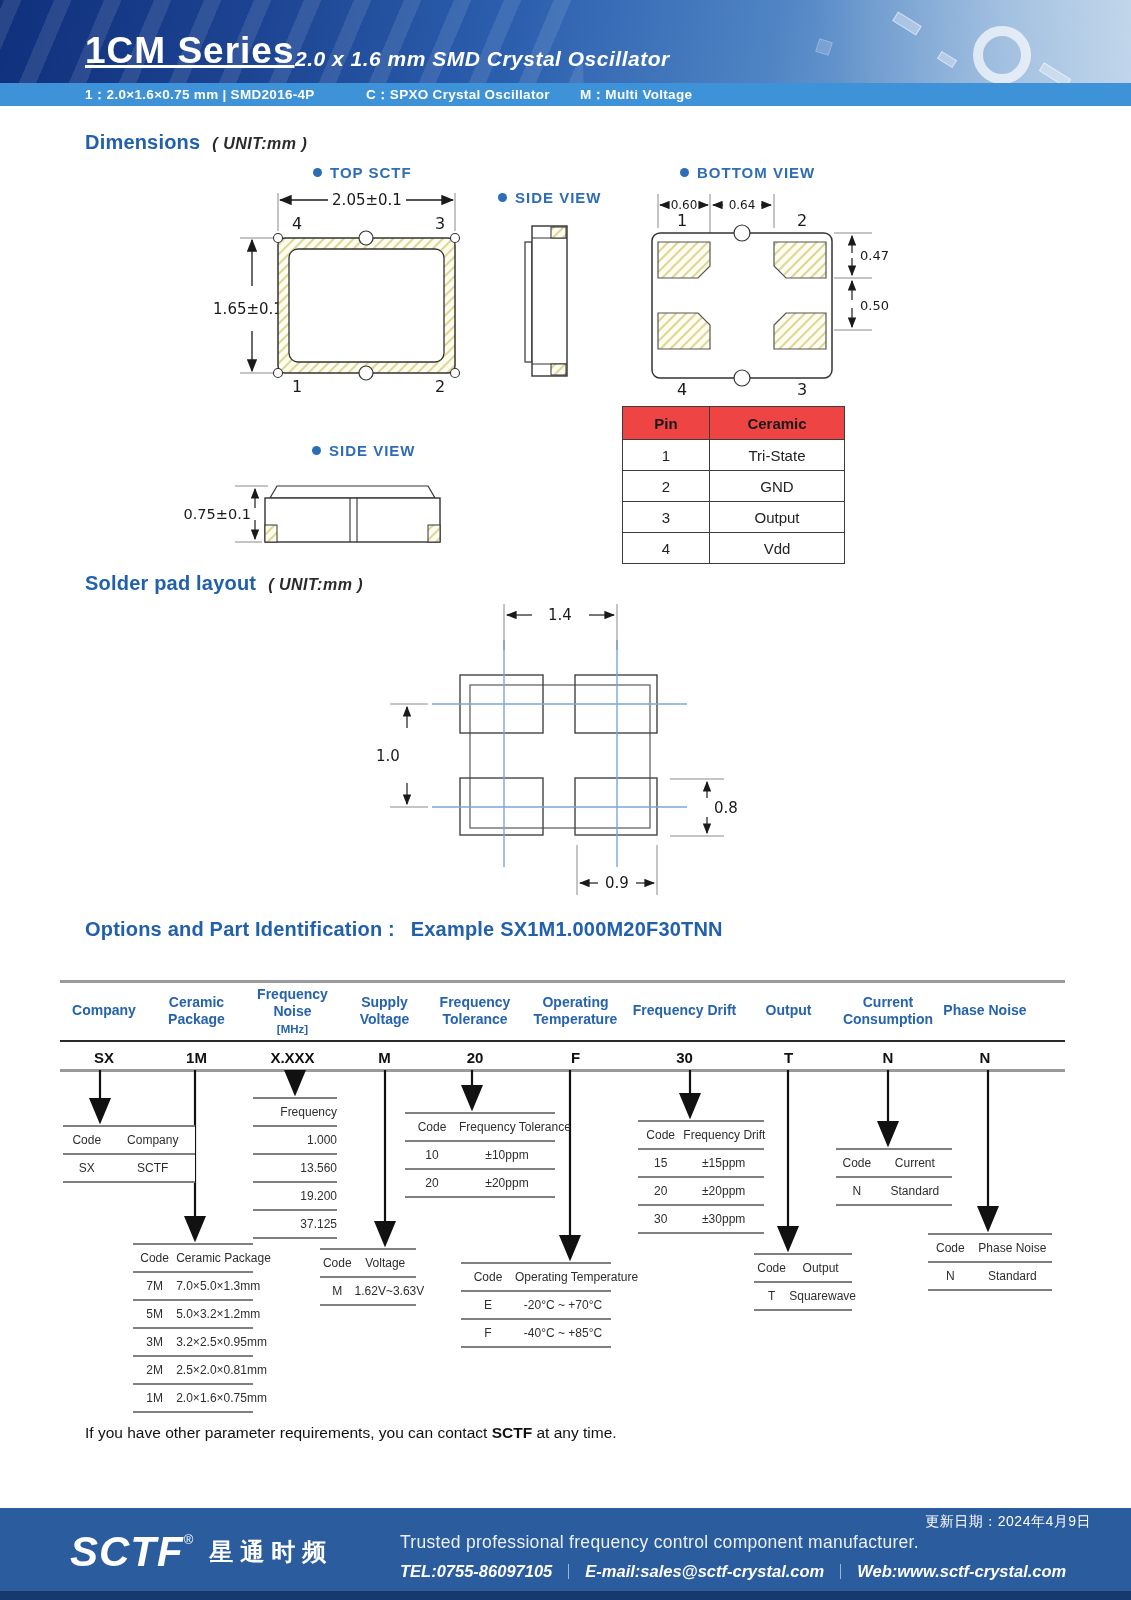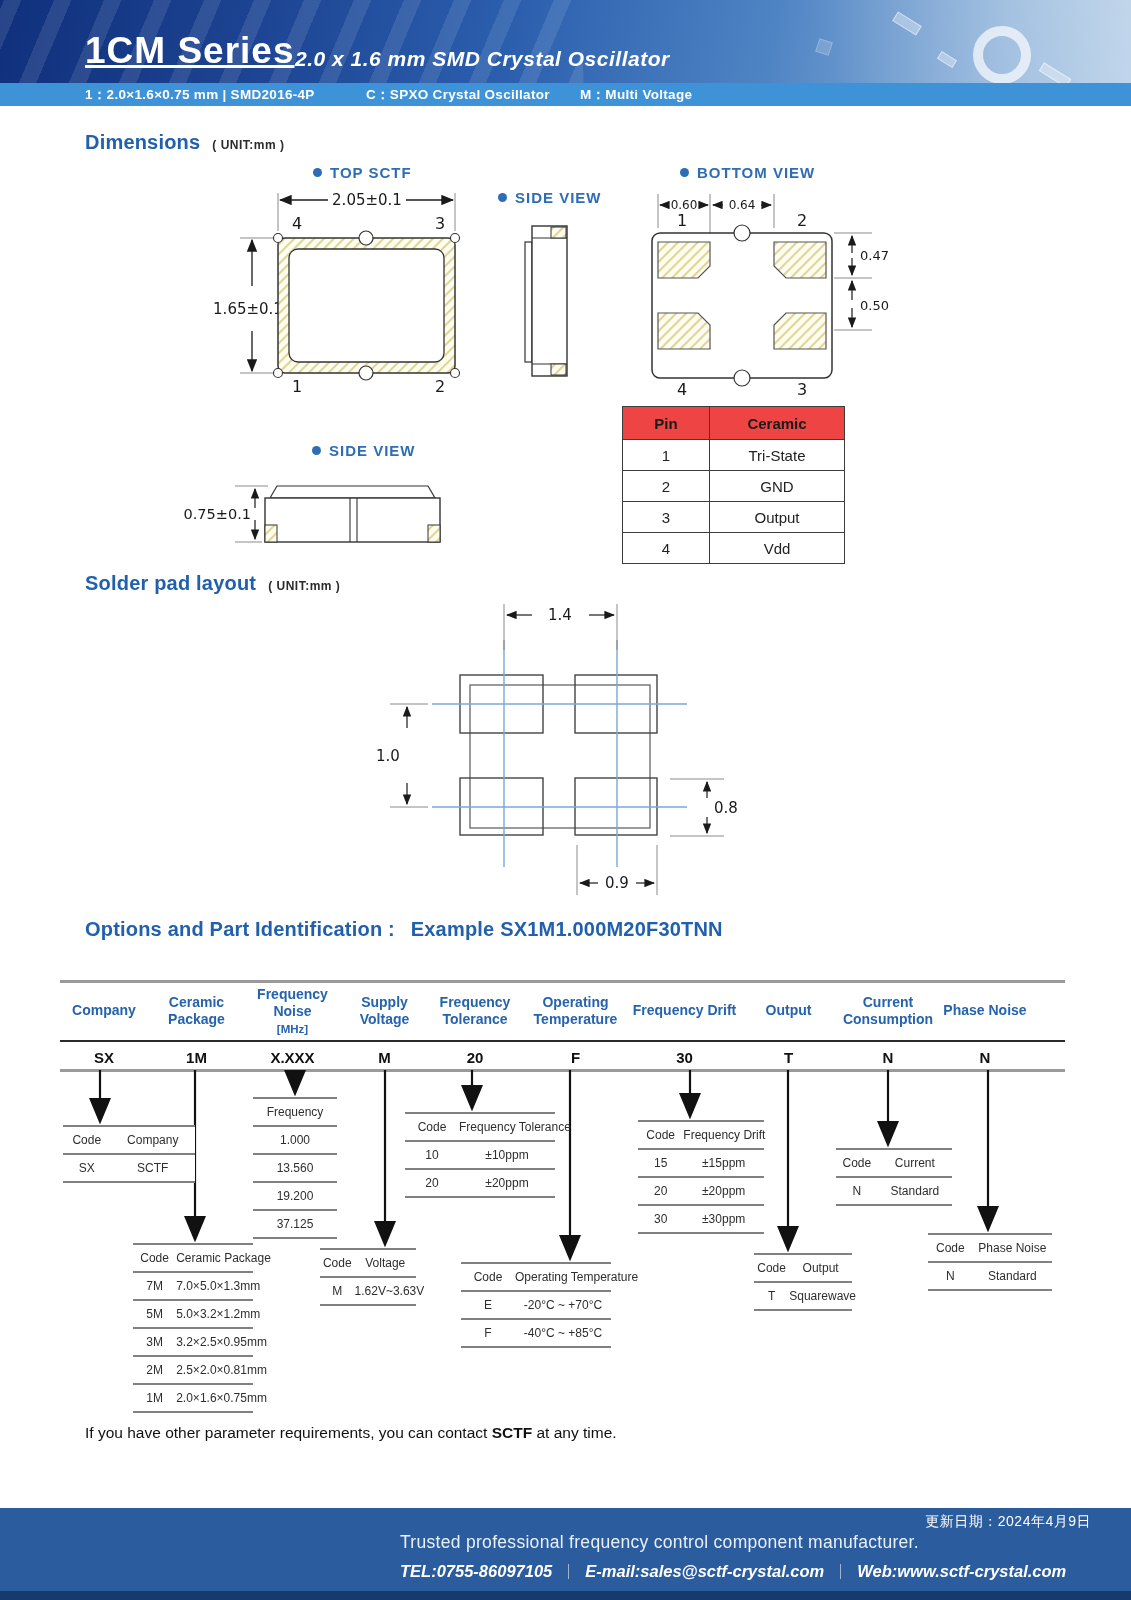--- a/index.html
+++ b/index.html
@@ -23,21 +23,21 @@
   .chip3{right:60px;top:70px;width:30px;height:8px;transform:rotate(32deg);}
   .chip4{right:300px;top:40px;width:12px;height:12px;transform:rotate(18deg);opacity:.5;}
   .series{position:absolute;left:85px;top:30px;font-size:37px;font-weight:bold;color:#fff;letter-spacing:1px;text-decoration:underline;}
   .hsub{position:absolute;left:295px;top:47px;font-size:21px;font-weight:bold;color:#fff;letter-spacing:.5px;font-style:italic;}
   .subbar{position:absolute;left:0;top:83px;width:1131px;height:23px;background:#3e92d8;}
   .subbar span{position:absolute;top:3px;font-size:13.5px;font-weight:bold;color:#fff;letter-spacing:.3px;}
   .spec1{left:85px;} .spec2{left:366px;} .spec3{left:580px;}
 
   
   .sec-title{position:absolute;font-size:20px;font-weight:bold;color:#2160ac;letter-spacing:.2px;}
-  .unit{font-size:12px;font-weight:bold;color:#2a2a2a;margin-left:12px;letter-spacing:.5px;}
+  .unit{font-size:16px;font-weight:bold;color:#2a2a2a;margin-left:12px;letter-spacing:.5px;font-style:italic;}
   .view-label{position:absolute;font-size:15px;font-weight:bold;color:#2e6db5;letter-spacing:1px;white-space:nowrap;}
   .vdot{display:inline-block;width:9px;height:9px;border-radius:50%;background:#2e6db5;margin-right:8px;vertical-align:1px;}
 
   
   .pin-table{position:absolute;left:622px;top:406px;border-collapse:collapse;}
   .pin-table th,.pin-table td{border:1px solid #3c3c3c;text-align:center;font-size:15px;}
   .pin-table th{background:#ef4444;font-weight:bold;width:84px;height:30px;}
   .pin-table th.fn{width:132px;}
   .pin-table td{height:28px;font-weight:normal;color:#222;}
 
@@ -54,21 +54,21 @@
   .ov{text-align:center;color:#111;font-weight:bold;font-size:15px;}
   .c0{width:88px;}.c1{width:97px;}.c2{width:95px;}.c3{width:89px;}.c4{width:92px;}
   .c5{width:109px;}.c6{width:109px;}.c7{width:99px;}.c8{width:100px;}.c9{width:94px;}
 
   .arrow-layer{position:absolute;left:0;top:960px;}
 
   .sub{position:absolute;border-top:2px solid #808080;background:#fff;}
   .sub .r{display:flex;align-items:center;height:26px;border-bottom:2px solid #808080;}
   .sub .r span:first-child{width:36%;text-align:center;}
   .sub .r span:last-child{width:64%;text-align:center;}
-  .sub .r.one span{width:100%;text-align:center;}
+  .sub .r.one span{width:100%;text-align:right;}
   .sub .hd span{color:#3e7dbd;font-size:13px;}
   .sub .r span{font-size:12px;color:#2e2e2e;white-space:nowrap;}
 
   .t-company{left:63px;top:1125px;width:132px;}
   .t-frequency{left:253px;top:1097px;width:84px;}
   .t-tolerance{left:405px;top:1112px;width:150px;}
   .t-drift{left:638px;top:1120px;width:126px;}
   .t-current{left:836px;top:1148px;width:116px;}
   .t-package{left:133px;top:1243px;width:120px;}
   .t-voltage{left:320px;top:1248px;width:96px;}
@@ -517,20 +517,23 @@
         <span>N</span>
         <span>Standard</span>
       </div>
   </div>
 
   <div class="note">
     <span>If you have other parameter requirements, you can contact </span><b>SCTF</b><span> at any time.</span>
   </div>
 
   <div class="footer">
+    <div class="logo">
+      <span class="sctf">SCTF</span><span class="reg">®</span><span class="cn">星通时频</span>
+    </div>
     <div class="tagline">Trusted professional frequency control component manufacturer.</div>
     <div class="contacts">
       <span>TEL:0755-86097105</span><span class="fsep"></span><span>E-mail:sales@sctf-crystal.com</span><span class="fsep"></span><span>Web:www.sctf-crystal.com</span>
     </div>
     <div class="fdate">更新日期：2024年4月9日</div>
     <div class="footer-strip"></div>
   </div>
 
 </div>
 

